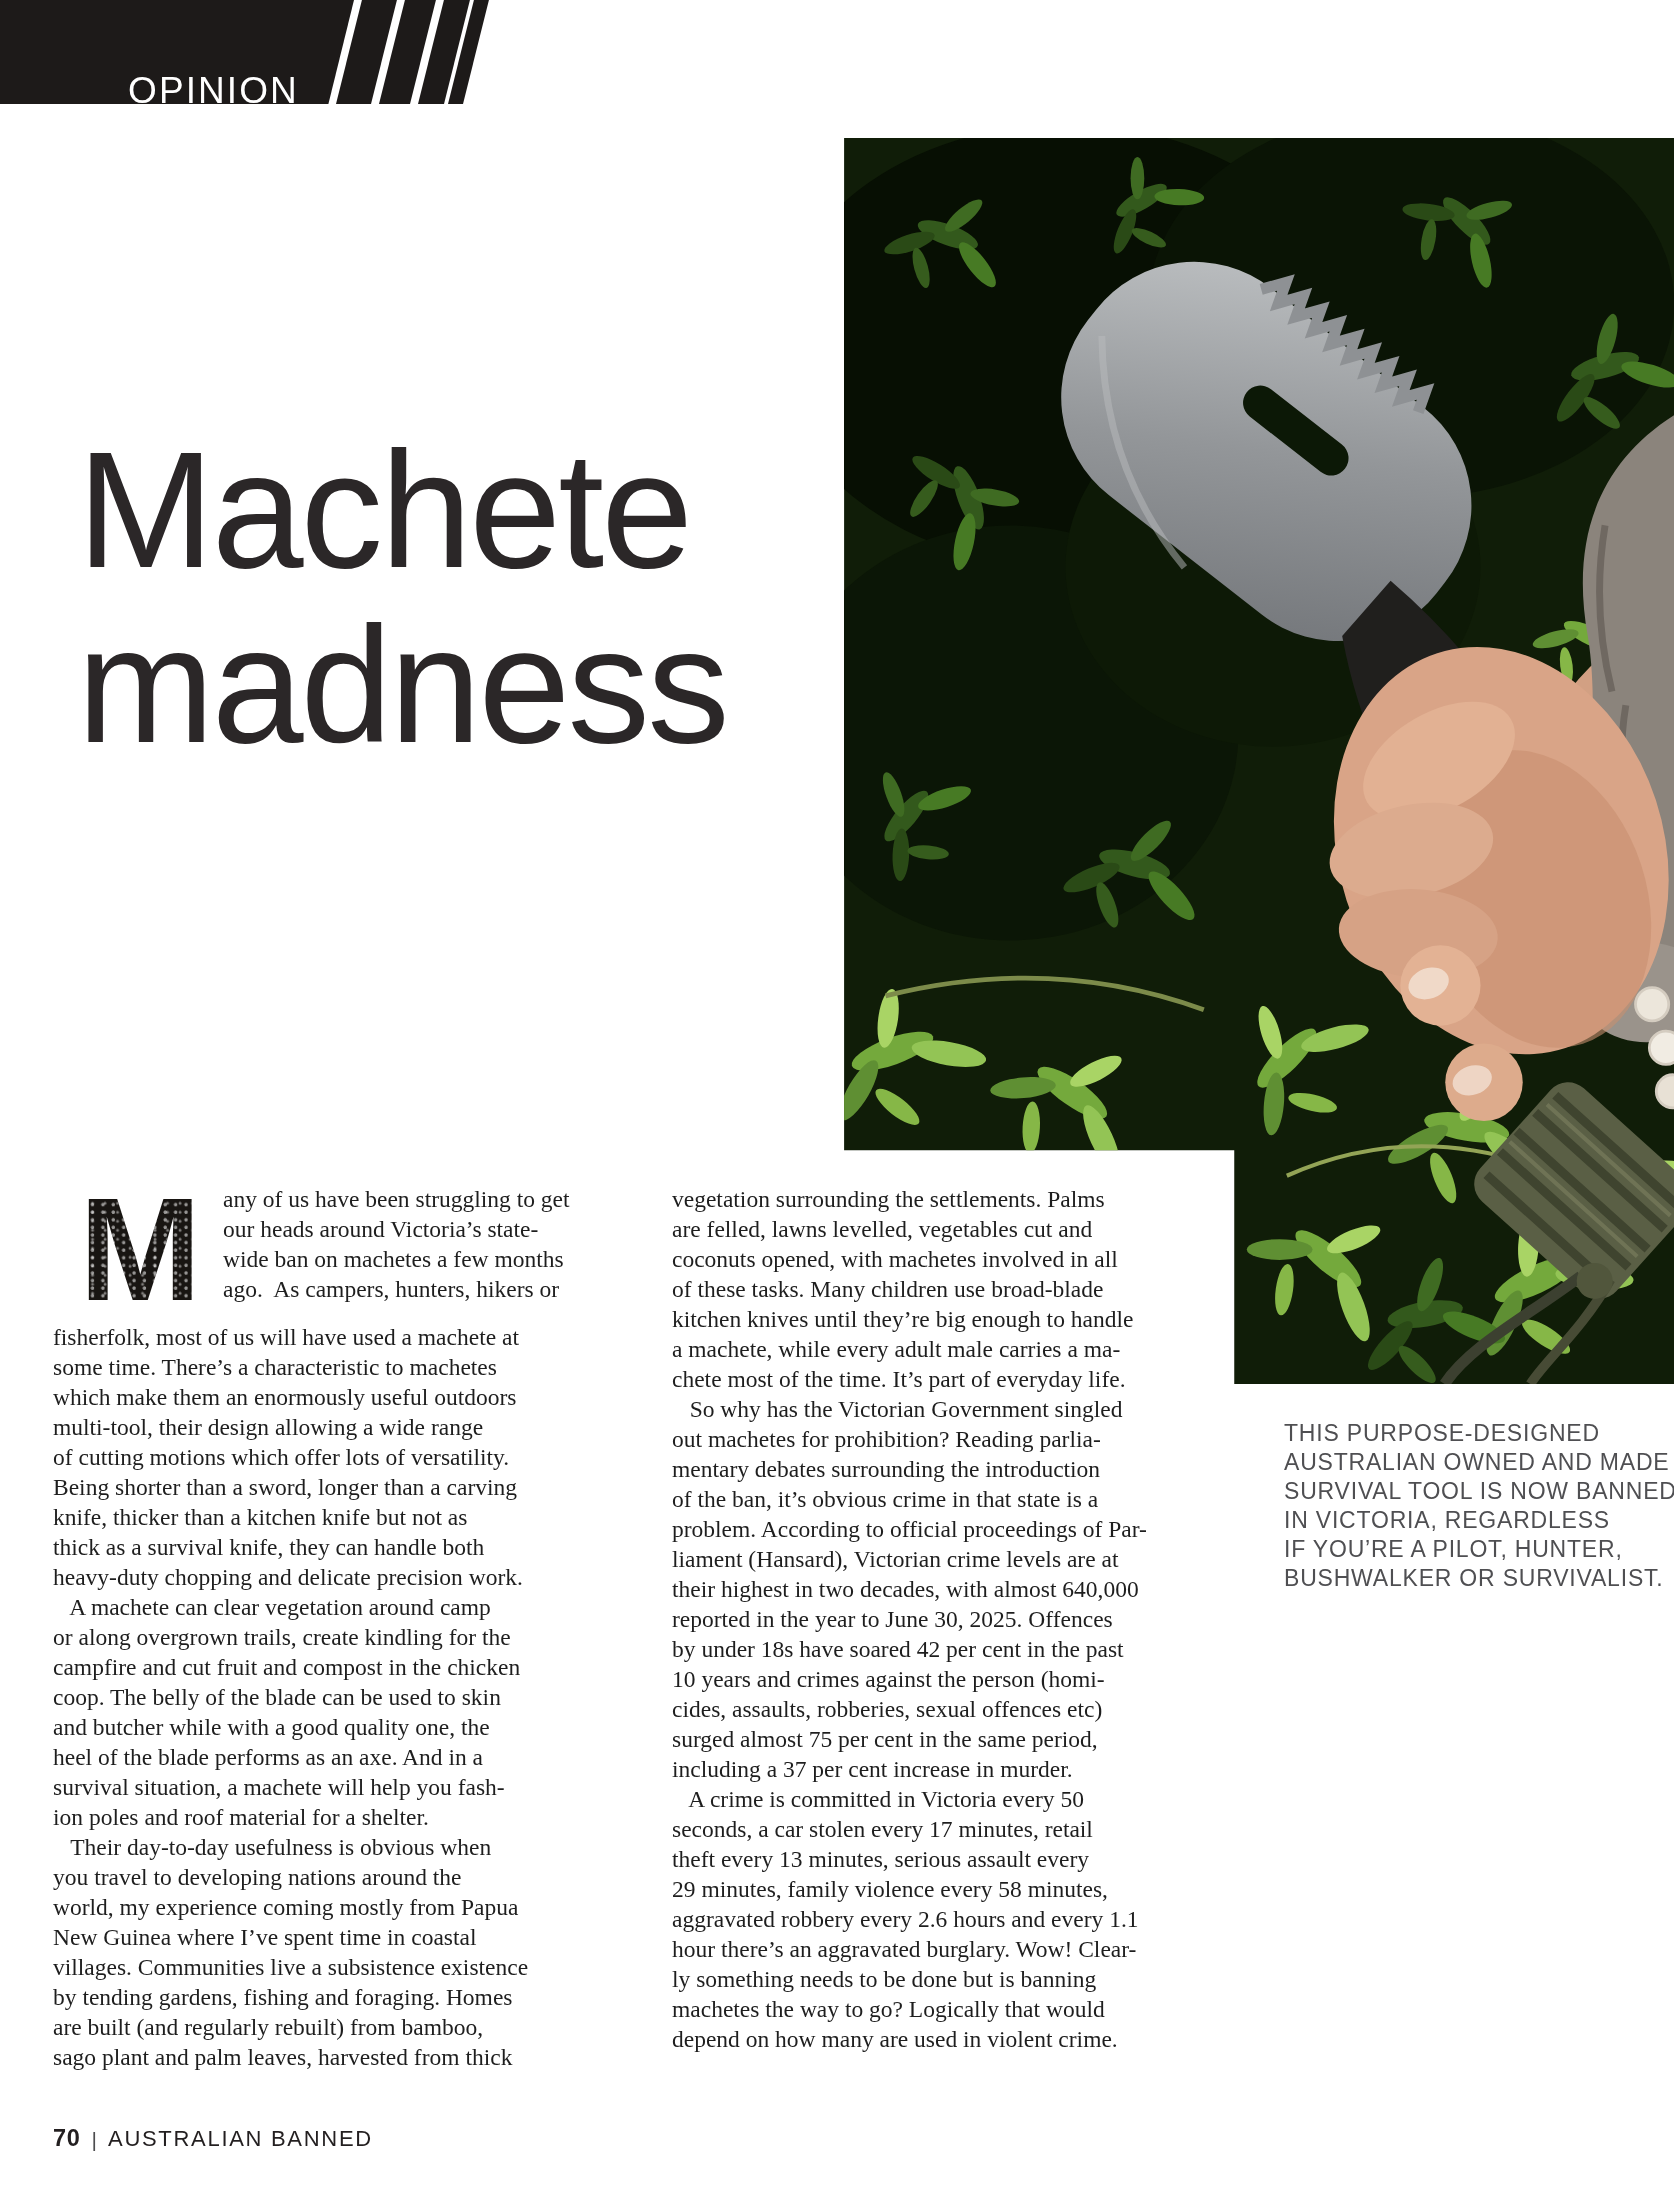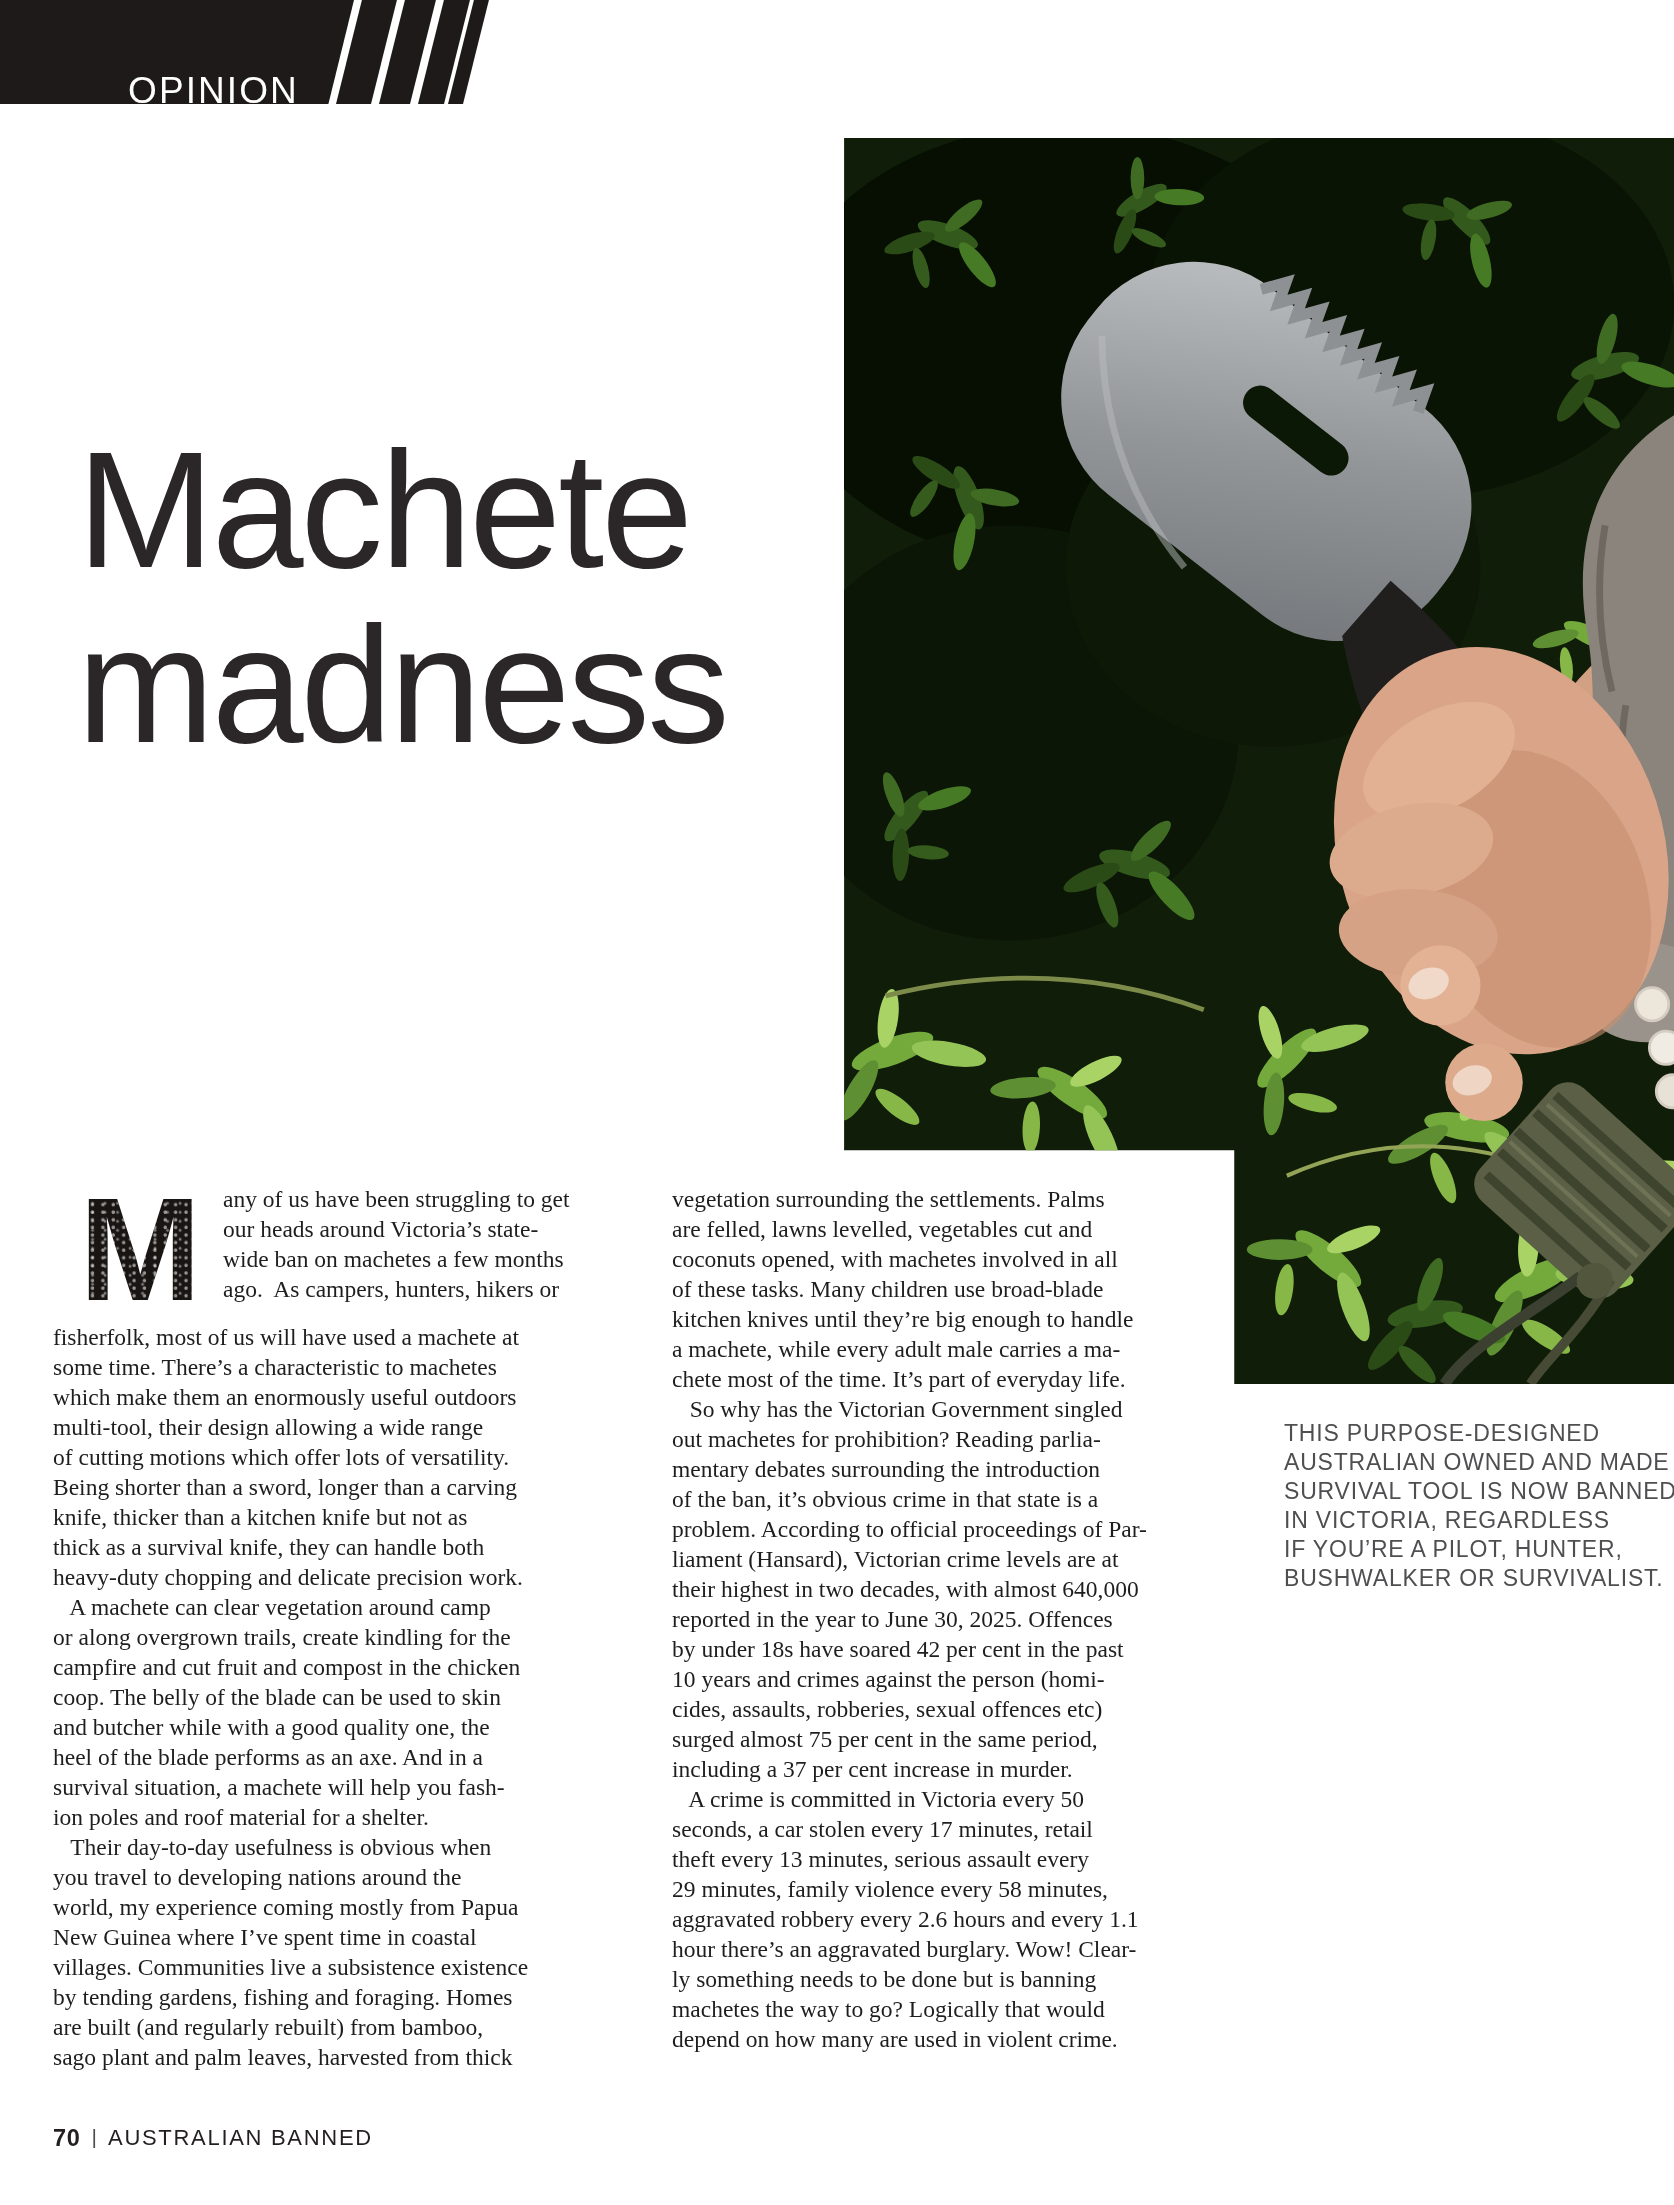--- a/index.html
+++ b/index.html
@@ -40,21 +40,21 @@
   #body-right{position:absolute;left:647px;top:1184px;width:553px;margin-left:25px;}
 
   
   #photo{position:absolute;left:844px;top:138px;width:831px;height:1246px;}
 
   
   #caption{position:absolute;left:1284px;top:1419px;font-size:23px;line-height:29px;
            letter-spacing:0.8px;color:#4f4f52;white-space:pre;}
 
   
-  #footer{position:absolute;left:53px;top:2125px;display:flex;align-items:flex-start;gap:11px;}
+  #footer{position:absolute;left:53px;top:2125px;display:flex;align-items:flex-end;gap:11px;}
   #footer .pnum{font-weight:bold;font-size:23.5px;letter-spacing:0.7px;}
   #footer .sep{font-size:21px;color:#4d4d4f;}
   #footer .mag{font-size:22px;letter-spacing:1.7px;}
 </style>
 </head>
 <body>
 
 <div id="page">
 
   <div id="banner-bar"></div>

